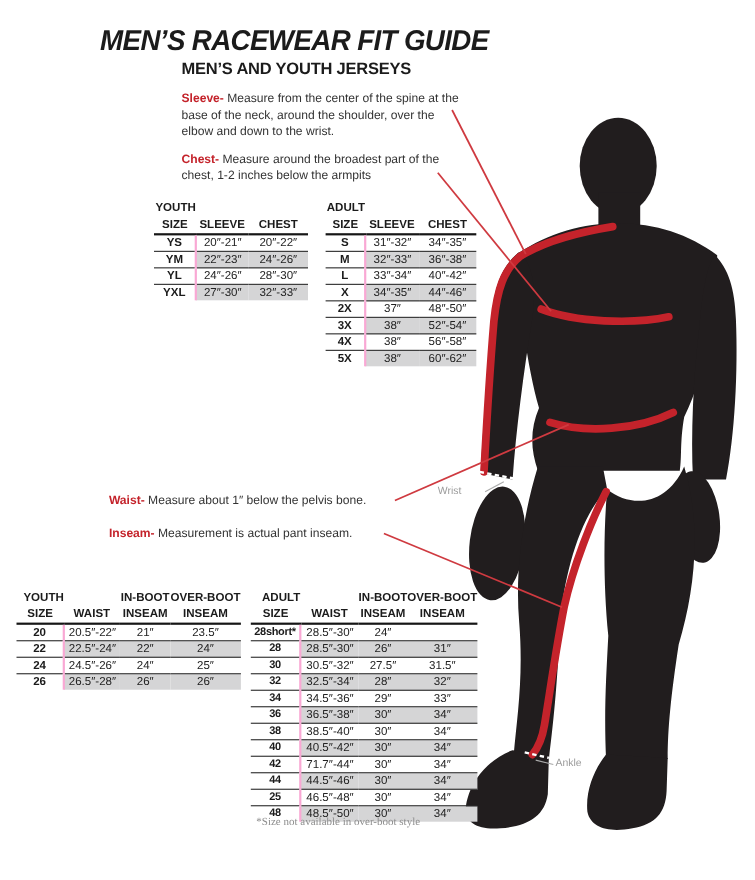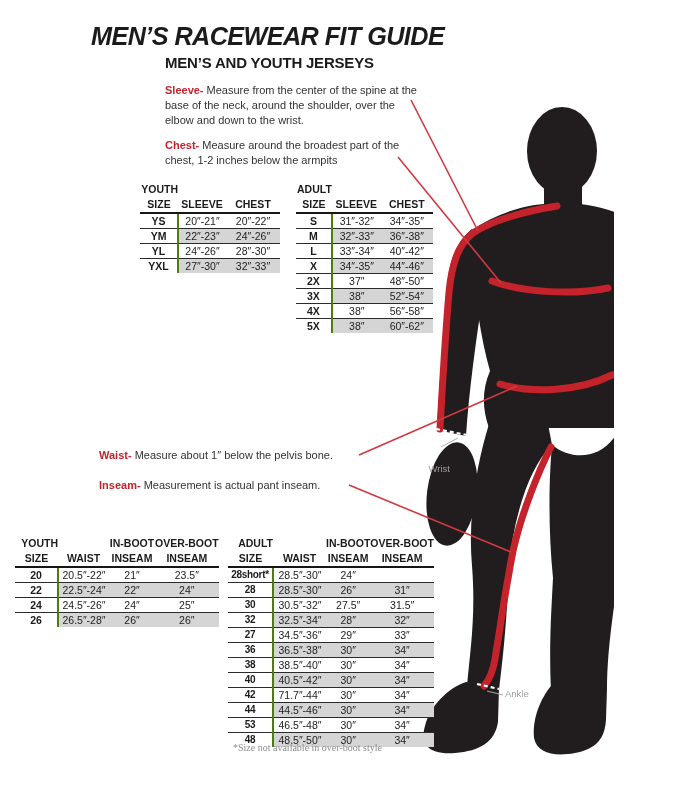--- a/index.html
+++ b/index.html
@@ -6,21 +6,21 @@
     --accent:#c4232b;
     --accent_light:#cf3a40;
     --silhouette:#211d1e;
     --row_shade:#d5d5d6;
     --ink:#1b1b1b;
     --body_text:#333333;
     --muted:#9c9c9c;
   }
   html,body{margin:0;padding:0;background:#ffffff;}
   body{font-family:"Liberation Sans", sans-serif;}
-  .canvas{position:relative;width:614px;height:800px;background:#fff;overflow:hidden;border-radius:28px;}
+  .canvas{position:relative;width:686px;height:800px;background:#fff;overflow:hidden;border-radius:28px;}
   .abs{position:absolute;}
   svg.figure{position:absolute;left:0;top:0;z-index:1;pointer-events:none;}
   .layer{z-index:2;}
 
   .page-title{
     left:91px;top:21px;
     font-size:26px;font-weight:800;font-style:italic;
     letter-spacing:-0.6px;color:var(--ink);
     transform:scaleX(0.97);transform-origin:left;
     white-space:nowrap;
@@ -38,32 +38,32 @@
   .chest-para{left:165px;top:138px;width:242px;}
   .waist-para{left:99px;top:448px;white-space:nowrap;}
   .inseam-para{left:99px;top:478px;white-space:nowrap;}
 
   table{border-collapse:collapse;table-layout:fixed;background:transparent;}
   th,td{padding:0;white-space:nowrap;overflow:visible;}
   thead th{font-size:10.5px;font-weight:700;color:var(--ink);height:15px;line-height:15px;text-align:center;}
   tr.hdr-top th:first-child{text-align:right;padding-left:1px;}
   tr.hdr-bottom th{border-bottom:2.5px solid #161616;}
   tbody td{font-size:10.5px;color:#222;height:14px;line-height:14px;text-align:center;}
-  tbody td:first-child{font-weight:700;color:var(--ink);border-right:2px solid #4d7c0f;}
+  tbody td:first-child{font-weight:700;color:var(--ink);border-right:2px solid #f9a8d4;}
   tbody tr + tr td{border-top:1px solid #2a2a2a;}
   tbody tr:nth-child(even) td:not(:first-child){background:var(--row_shade);}
   .tbl-jersey-youth{left:140px;top:182px;}
   .tbl-jersey-adult{left:296px;top:182px;}
   .tbl-pants-youth{left:15px;top:536px;}
   .tbl-pants-adult{left:228px;top:536px;}
   .tbl-pants-adult tbody td:first-child{font-size:10px;letter-spacing:-0.3px;}
 
   .footnote{left:233px;top:742px;font-size:10px;color:#8d8d8d;white-space:nowrap;font-family:Liberation Serif, serif;}
   .fig-label{font-size:9.5px;color:var(--muted);white-space:nowrap;z-index:3;}
-  .wrist-label{left:412px;top:441px;width:38px;text-align:right;margin-top:22px;}
+  .wrist-label{left:398px;top:441px;width:38px;text-align:left;}
   .ankle-label{left:505px;top:688px;}
 </style>
 </head>
 <body>
 
 <div class="canvas">
 
   <svg class="figure" width="686" height="800" viewBox="0 0 686 800">
     <g fill="var(--silhouette)">
       <ellipse cx="562" cy="151" rx="35" ry="44"></ellipse>
@@ -327,21 +327,21 @@
             <td>27.5″</td>
             <td>31.5″</td>
           </tr>
           <tr>
             <td>32</td>
             <td>32.5″-34″</td>
             <td>28″</td>
             <td>32″</td>
           </tr>
           <tr>
-            <td>27</td>
+            <td>34</td>
             <td>34.5″-36″</td>
             <td>29″</td>
             <td>33″</td>
           </tr>
           <tr>
             <td>36</td>
             <td>36.5″-38″</td>
             <td>30″</td>
             <td>34″</td>
           </tr>
@@ -363,21 +363,21 @@
             <td>30″</td>
             <td>34″</td>
           </tr>
           <tr>
             <td>44</td>
             <td>44.5″-46″</td>
             <td>30″</td>
             <td>34″</td>
           </tr>
           <tr>
-            <td>53</td>
+            <td>25</td>
             <td>46.5″-48″</td>
             <td>30″</td>
             <td>34″</td>
           </tr>
           <tr>
             <td>48</td>
             <td>48.5″-50″</td>
             <td>30″</td>
             <td>34″</td>
           </tr>

